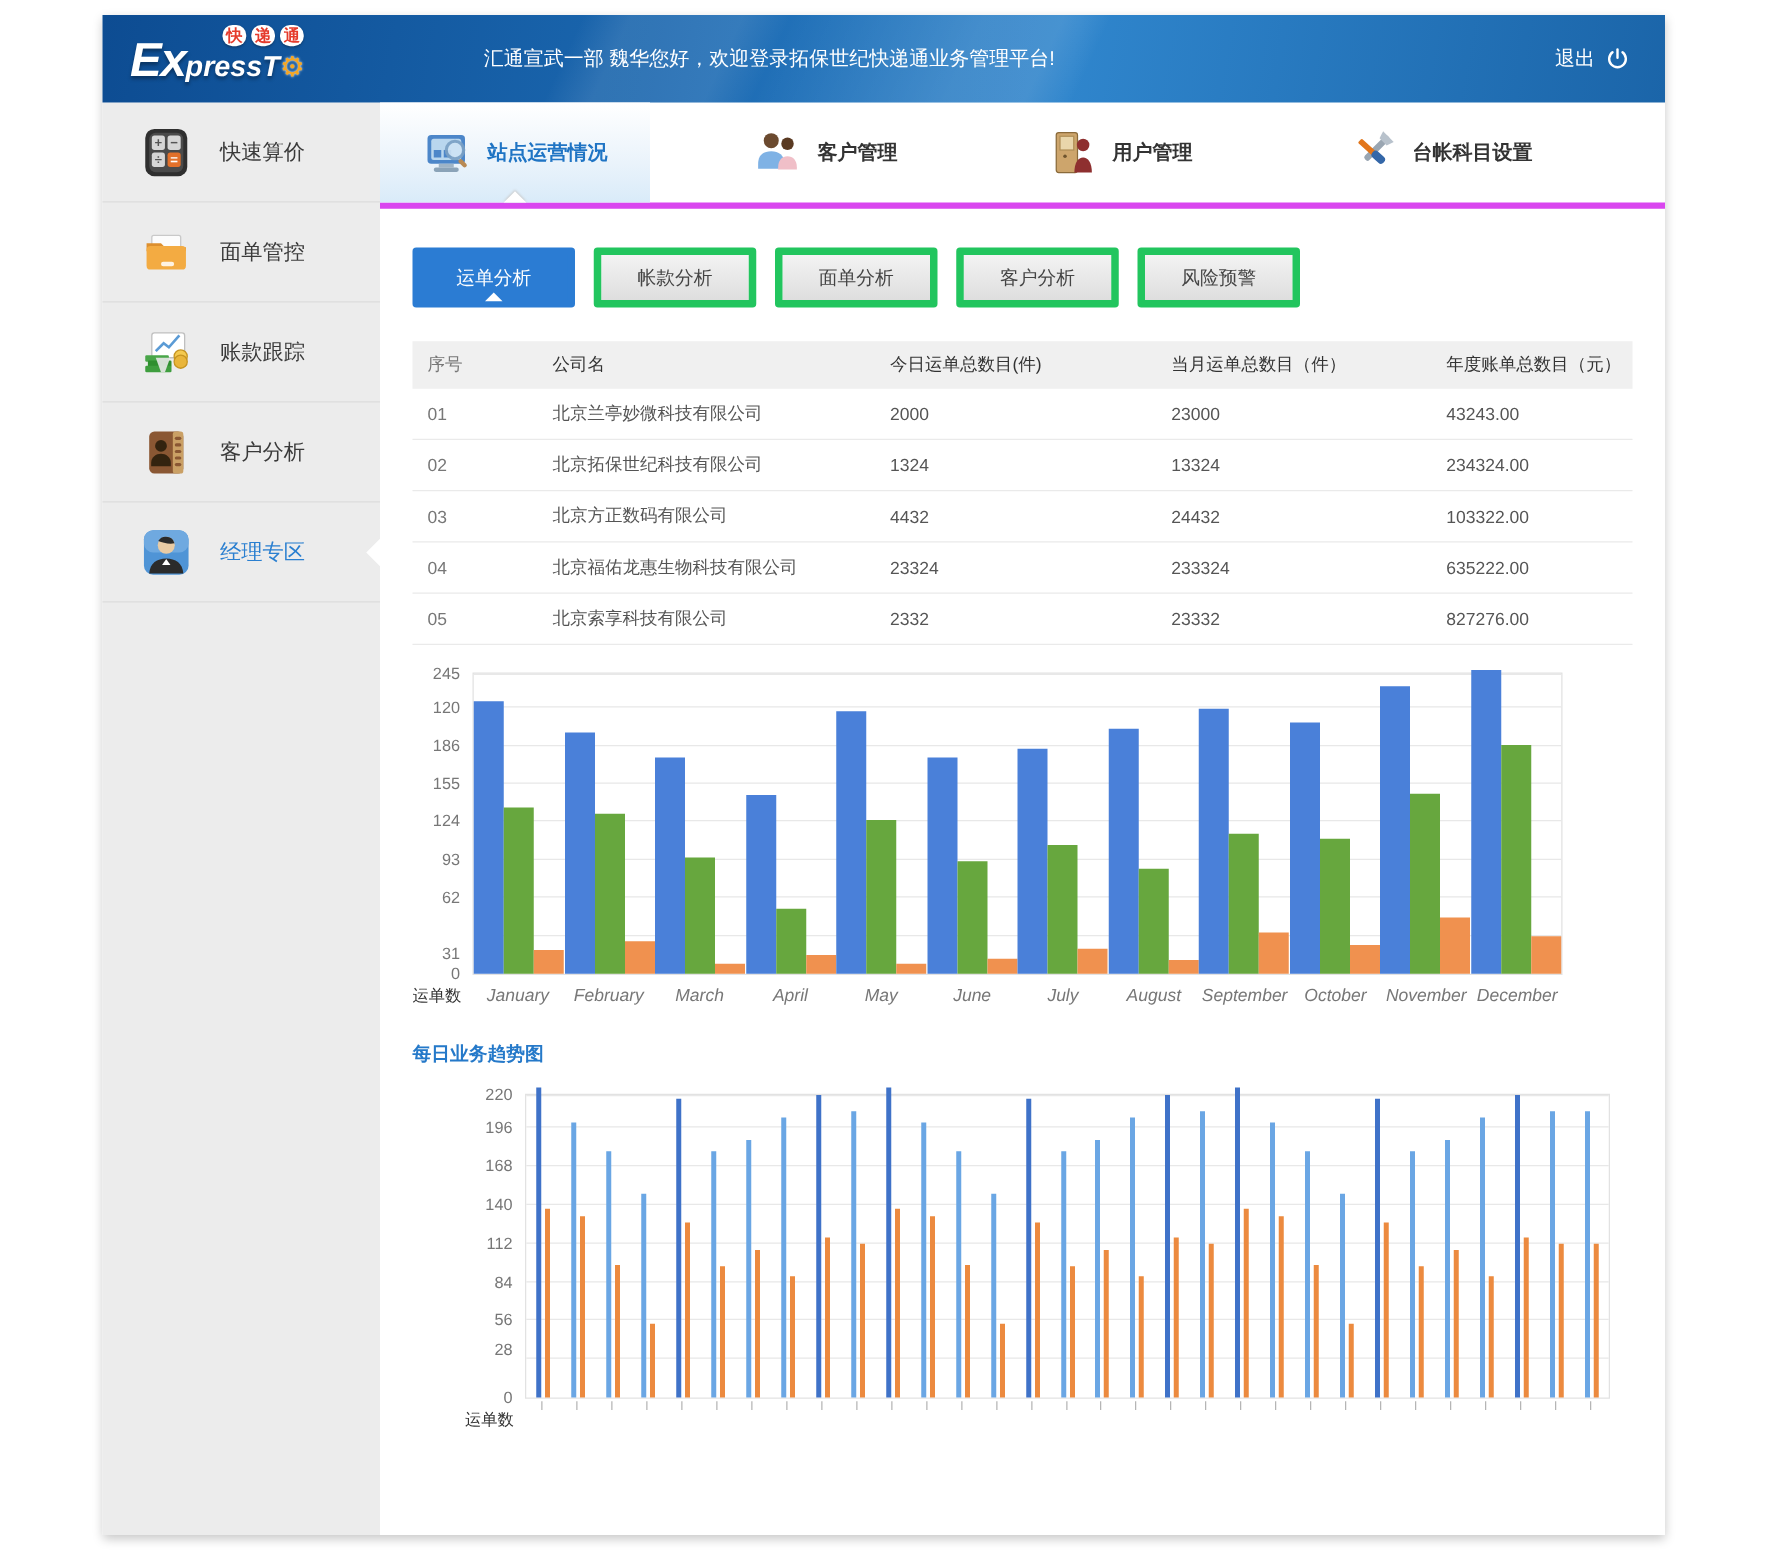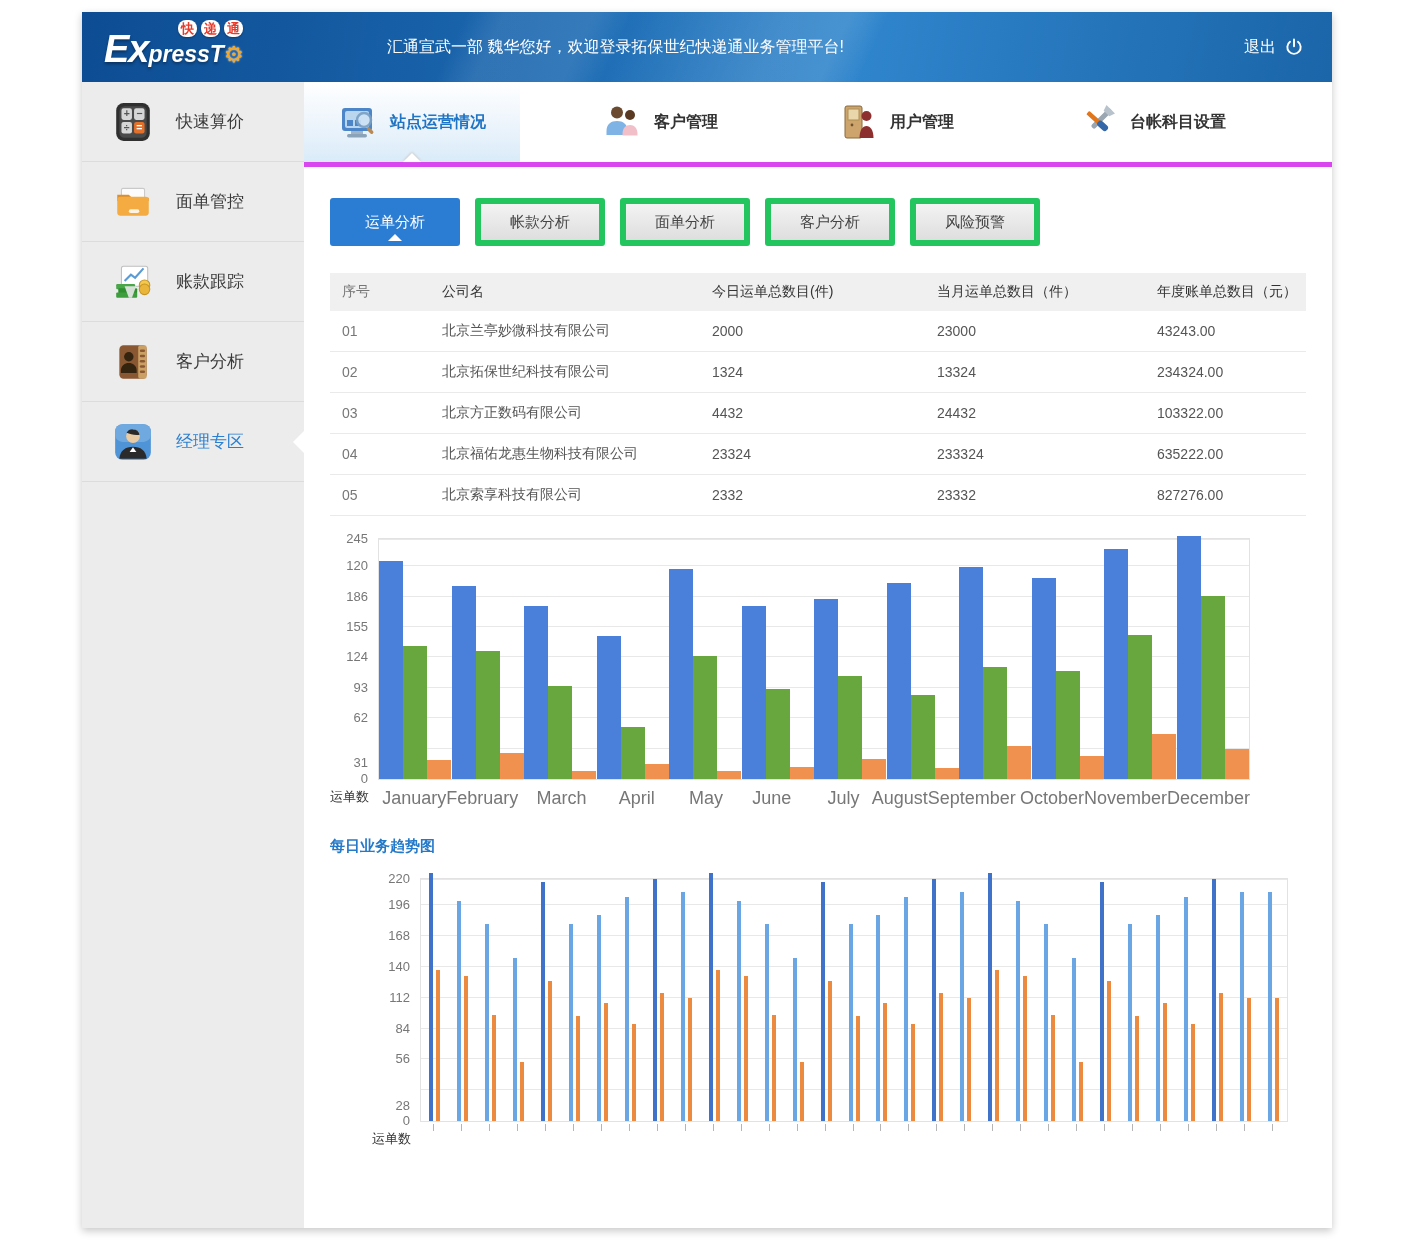--- a/index.html
+++ b/index.html
@@ -64,21 +64,21 @@
   .chart-title{margin:28px 0 0 0;font-size:15px;font-weight:bold;color:#2579c9;}
   .chart-wrap{display:grid;grid-template-columns:48px max-content;margin-top:22px;}
   .y-axis{grid-column:1;grid-row:1;position:relative;}
   .y-axis span{position:absolute;right:10px;font-size:13px;color:#777;white-space:nowrap;}
   .plot{grid-column:2;grid-row:1;position:relative;background:#fff;border:1px solid #e2e2e2;}
   .gridline{position:absolute;left:0;right:0;height:1px;background:#e8e8e8;}
   .bars{position:absolute;left:0;right:0;top:0;bottom:0;display:flex;align-items:flex-end;}
   .bgroup{flex:1;display:flex;justify-content:center;align-items:flex-end;}
   .corner{grid-column:1;grid-row:2;font-size:13px;color:#333;padding-top:8px;}
   .x-labels{grid-column:2;grid-row:2;display:flex;padding-top:8px;}
-  .x-labels .xl{flex:1;text-align:right;font-size:18px;color:#777;}
+  .x-labels .xl{flex:1;text-align:center;font-size:14px;color:#777;font-style:italic;}
   .monthly .bar{width:24px;}
   .daily-wrap{margin-left:42px;}
   .daily .bgroup{gap:3px;}
   .daily .bar{width:4px;}
   .x-ticks{grid-column:2;grid-row:2;display:flex;padding-top:2px;}
   .x-ticks .tk{flex:1;display:flex;justify-content:center;}
   .x-ticks .tk i{display:block;width:1px;height:7px;background:#b5b5b5;}
 </style>
 </head>
 <body>
@@ -382,21 +382,21 @@
         <h3 class="chart-title">每日业务趋势图</h3>
         <div class="chart-wrap daily daily-wrap" id="chart-daily">
           <div class="y-axis" style="height: 242px;">
               <span style="bottom: 234px;">220</span>
               <span style="bottom: 207.6px;">196</span>
               <span style="bottom: 176.8px;">168</span>
               <span style="bottom: 146px;">140</span>
               <span style="bottom: 115.2px;">112</span>
               <span style="bottom: 84.4px;">84</span>
               <span style="bottom: 53.6px;">56</span>
-              <span style="bottom: 7px;">28</span>
+              <span style="bottom: 30px;">28</span>
               <span style="bottom: -8px;">0</span>
             </div>
           <div class="plot" style="height: 242px; width: 866px;">
               <div class="gridline" style="bottom: 241px;"></div>
               <div class="gridline" style="bottom: 215.6px;"></div>
               <div class="gridline" style="bottom: 184.8px;"></div>
               <div class="gridline" style="bottom: 154px;"></div>
               <div class="gridline" style="bottom: 123.2px;"></div>
               <div class="gridline" style="bottom: 92.4px;"></div>
               <div class="gridline" style="bottom: 61.6px;"></div>

